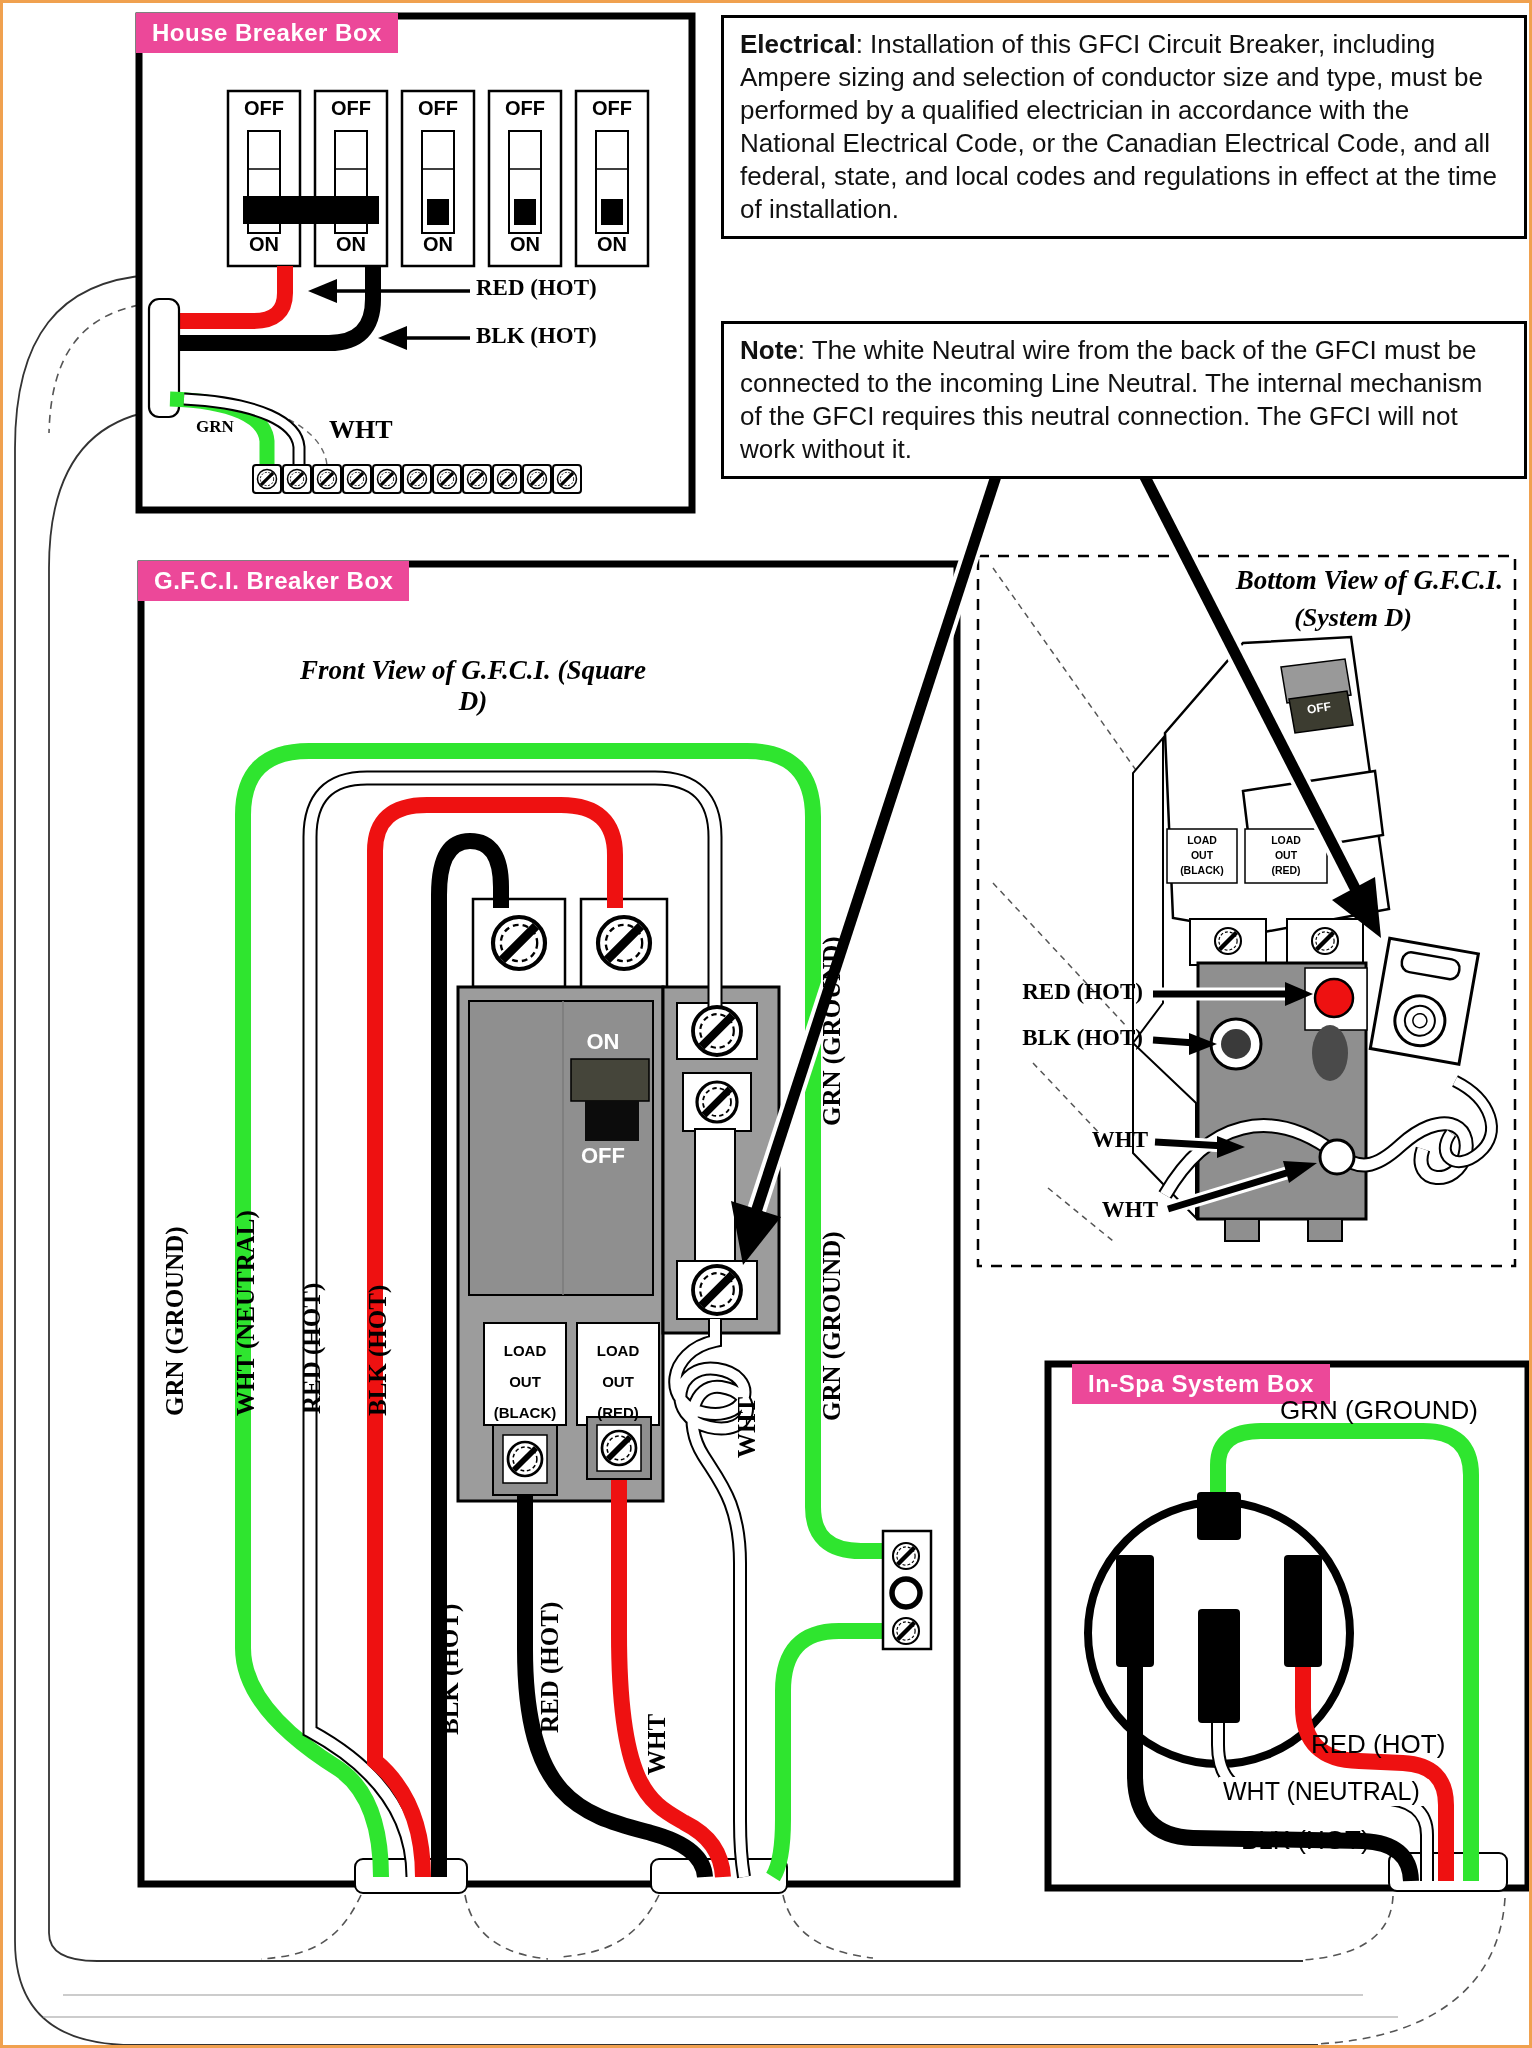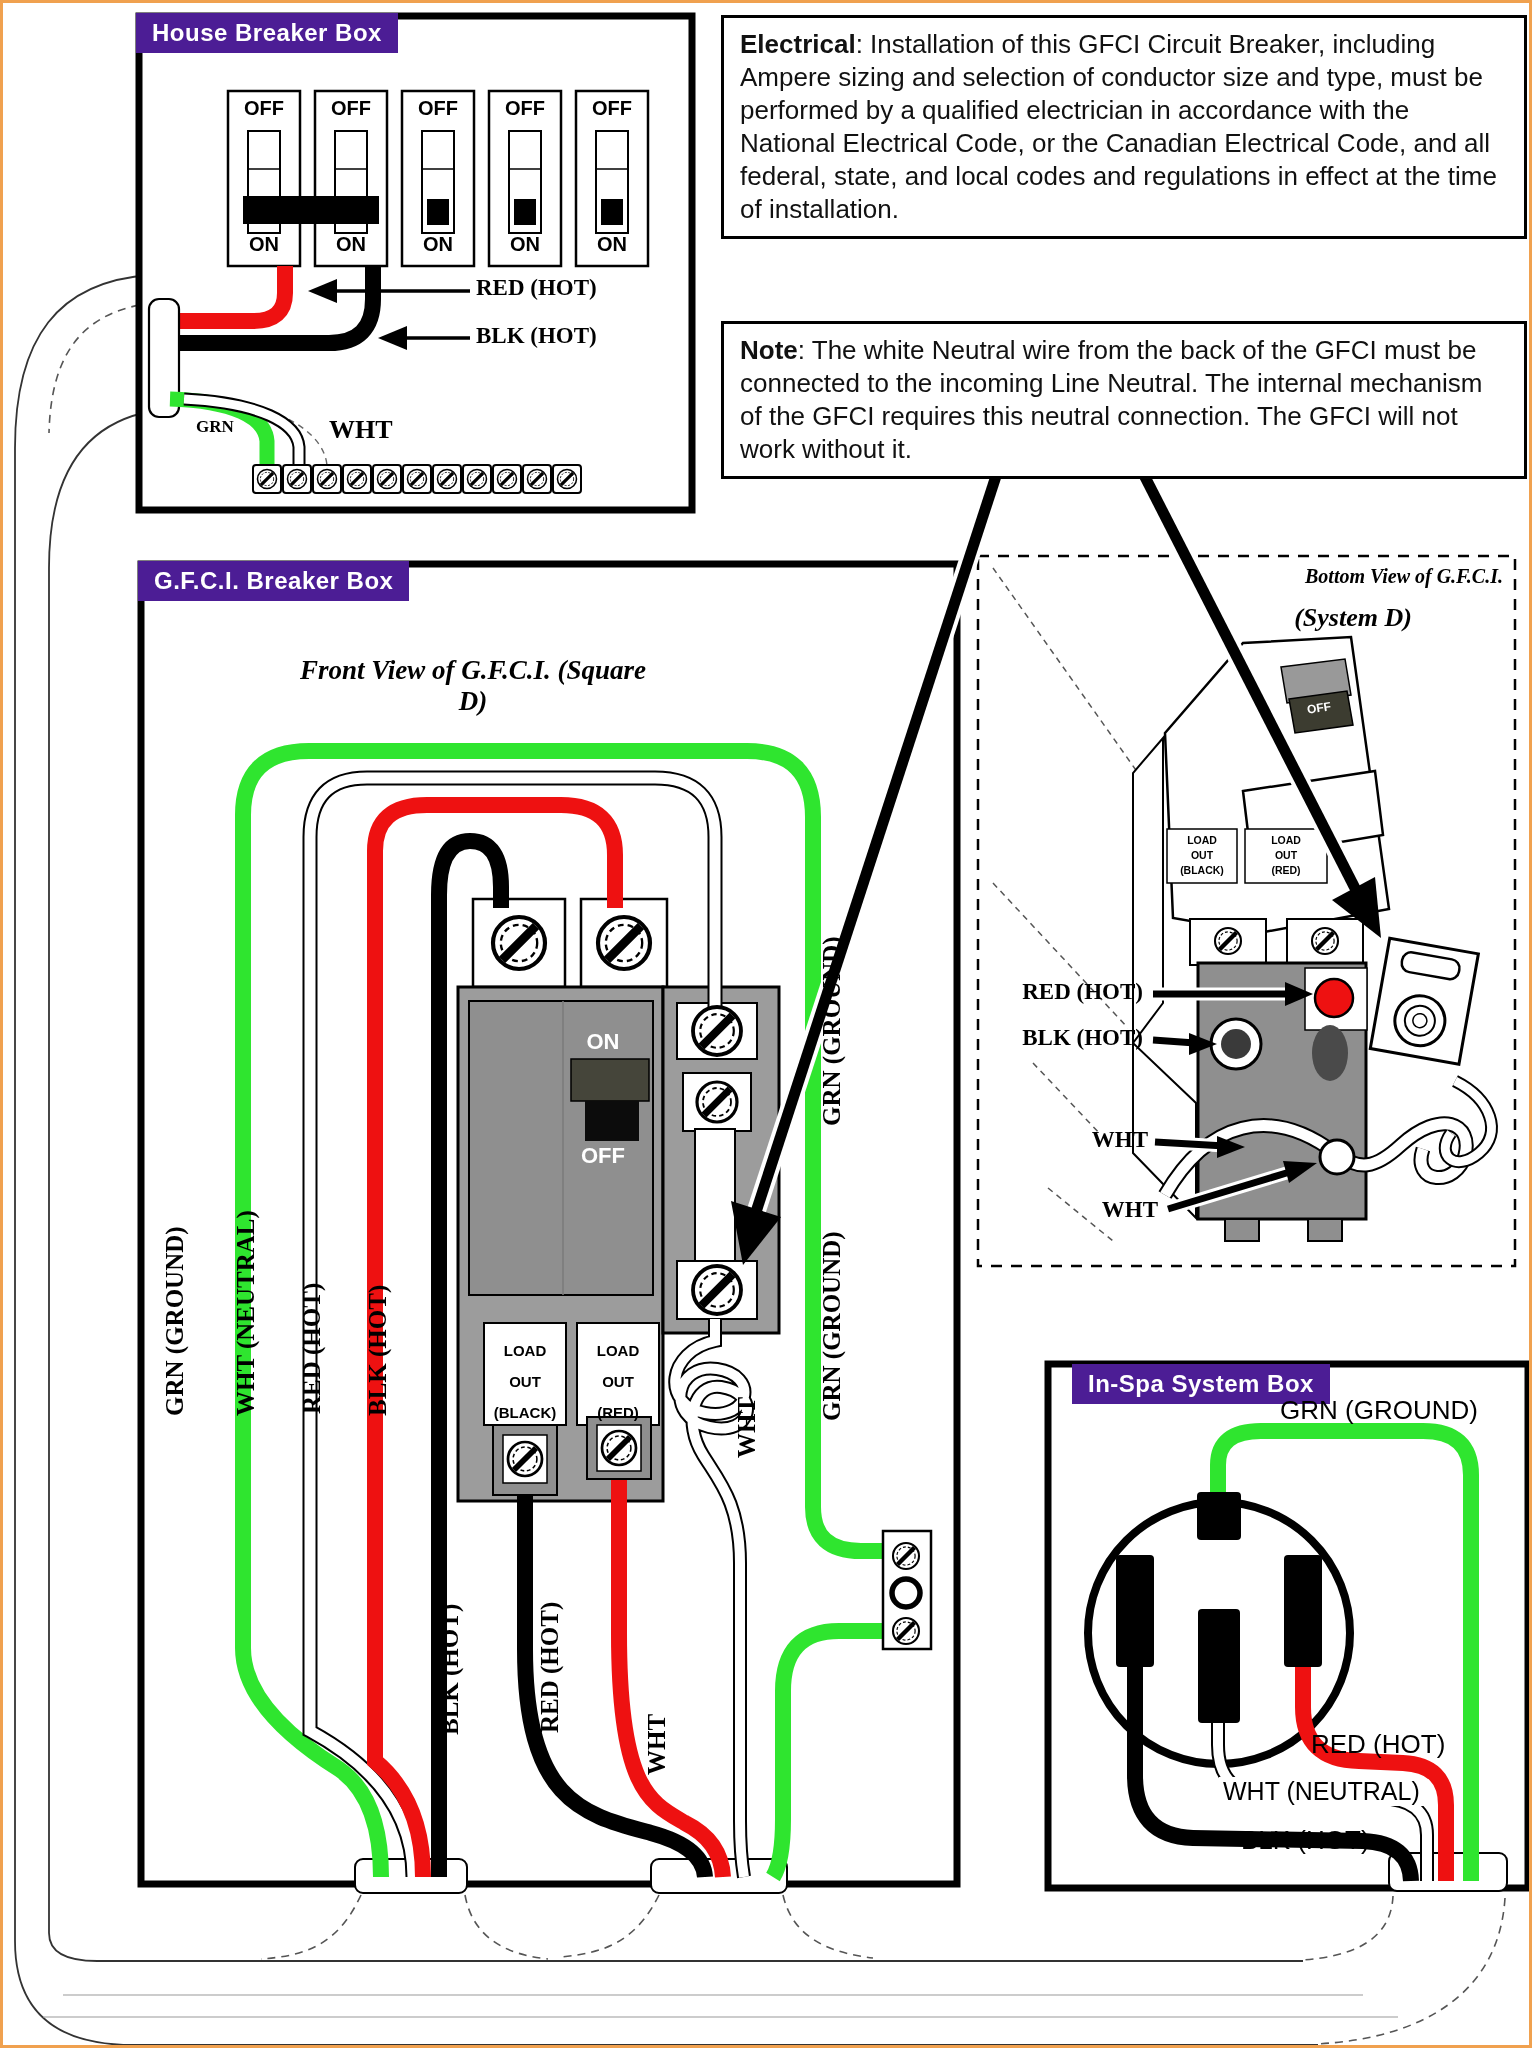--- a/index.html
+++ b/index.html
@@ -1,19 +1,19 @@
 <!DOCTYPE html>
 <html><head>
 <meta charset="utf-8">
 <style>
   html,body{margin:0;padding:0;background:#fff;}
   #page{position:relative;width:1532px;height:2048px;background:#fff;border:3px solid #f0a14f;box-sizing:border-box;overflow:hidden;font-family:"Liberation Sans",sans-serif;}
   .abs{position:absolute;}
   svg{position:absolute;left:0;top:0;}
-  .titlebar{background:#4c1d95;color:#fff;font-weight:bold;font-size:24px;line-height:40px;padding:0 16px;letter-spacing:.5px;white-space:nowrap;z-index:5;}
+  .titlebar{background:#ec4899;color:#fff;font-weight:bold;font-size:24px;line-height:40px;padding:0 16px;letter-spacing:.5px;white-space:nowrap;z-index:5;}
   .serifb{font-family:"Liberation Serif",serif;font-weight:bold;}
   .textbox{border:3px solid #000;background:#fff;font-size:26px;line-height:33px;color:#111;padding:10px 16px;z-index:4;}
   .textbox .lead{font-weight:bold;}
   .vlabel{position:absolute;transform-origin:0 100%;transform:rotate(-90deg);white-space:nowrap;font-family:"Liberation Serif",serif;font-weight:bold;font-size:25px;color:#000;z-index:6;}
   .hlabel{position:absolute;white-space:nowrap;z-index:6;color:#000;}
   .cap{font-size:23px;}
   .offon{position:absolute;width:72px;text-align:center;font-weight:bold;font-size:20px;z-index:6;font-family:"Liberation Sans",sans-serif;}
   .loadout{position:absolute;width:82px;text-align:center;font-weight:bold;font-size:15px;line-height:31px;z-index:6;font-family:"Liberation Sans",sans-serif;}
   .loadout span{display:block;}
   .tinyplate{position:absolute;text-align:center;font-weight:bold;font-size:10.5px;line-height:15px;z-index:6;font-family:"Liberation Sans",sans-serif;}
@@ -326,21 +326,21 @@
       <span>(RED)</span>
 </div>
 
 <div class="vlabel" style="left:461px;top:1704px;">BLK (HOT)</div>
 <div class="vlabel" style="left:561px;top:1702px;">RED (HOT)</div>
 <div class="vlabel" style="left:668px;top:1744px;">WHT</div>
 <div class="vlabel" style="left:758px;top:1427px;">WHT</div>
 <div class="vlabel" style="left:843px;top:1095px;">GRN (GROUND)</div>
 <div class="vlabel" style="left:843px;top:1390px;">GRN (GROUND)</div>
 
-<div class="abs italict" style="left:1150px;top:562px;width:350px;text-align:right;font-size:20px;z-index:6;">Bottom View of G.F.C.I.</div>
+<div class="abs italict" style="left:1150px;top:562px;width:350px;text-align:right;font-size:27px;z-index:6;">Bottom View of G.F.C.I.</div>
 <div class="abs italict" style="left:1240px;top:600px;width:220px;text-align:center;font-size:26px;z-index:6;">(System D)</div>
 <div class="toggletext" style="left:1288px;top:698px;width:56px;font-size:12px;transform:rotate(-9deg);">OFF</div>
 <div class="tinyplate" style="left:1164px;top:830px;width:70px;">
   <span>LOAD</span>
       <span>OUT</span>
       <span>(BLACK)</span>
 </div>
 <div class="tinyplate" style="left:1242px;top:830px;width:82px;">
   <span>LOAD</span>
       <span>OUT</span>

